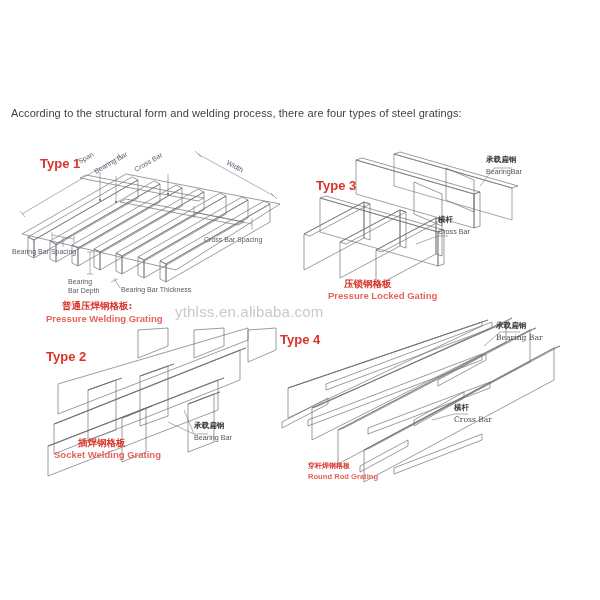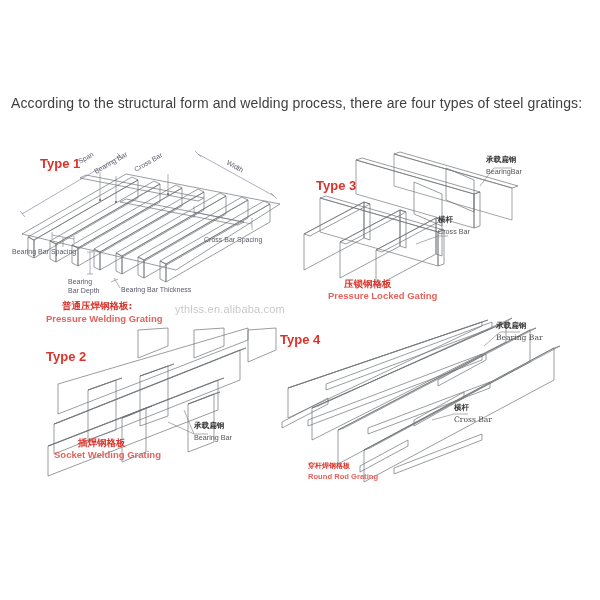--- a/index.html
+++ b/index.html
@@ -7,22 +7,22 @@
     width:600px;height:600px;
     background:#ffffff;
     font-family:"Liberation Sans","DejaVu Sans",sans-serif;
     color:#444;
     overflow:hidden;
     position:relative;
   }
   #page{position:relative;width:600px;height:600px;}
 
   .intro{
-    position:absolute;left:11px;top:95px;
-    font-size:14px;color:#3f3f3f;letter-spacing:.1px;
+    position:absolute;left:11px;top:107px;
+    font-size:11px;color:#3f3f3f;letter-spacing:.1px;
     white-space:nowrap;
   }
 
   .panel{position:absolute;}
   #panel-type1{left:8px;top:142px;width:288px;height:176px;}
   #panel-type3{left:298px;top:142px;width:296px;height:172px;}
   #panel-type2{left:18px;top:328px;width:268px;height:162px;}
   #panel-type4{left:268px;top:322px;width:326px;height:172px;}
 
   .panel svg{display:block;width:100%;height:100%;overflow:visible;}
@@ -64,21 +64,21 @@
     font-family:"Liberation Sans","DejaVu Sans",sans-serif;
     font-size:7px;
   }
 
   .edge{stroke:#6f7276;stroke-width:.7;fill:none;}
   .leader{stroke:#7a7a7a;stroke-width:.6;fill:none;}
   .dimline{stroke:#6e6e86;stroke-width:.55;fill:none;}
 
   .watermark{
     position:absolute;left:175px;top:303px;
-    font-size:11px;color:#c9c9c9;letter-spacing:.2px;
+    font-size:15px;color:#c9c9c9;letter-spacing:.2px;
     font-family:"Liberation Sans","DejaVu Sans",sans-serif;
     white-space:nowrap;
   }
 </style>
 </head>
 <body>
 
 <div id="page">
 
   <div class="intro">According to the structural form and welding process, there are four types of steel gratings:</div>

